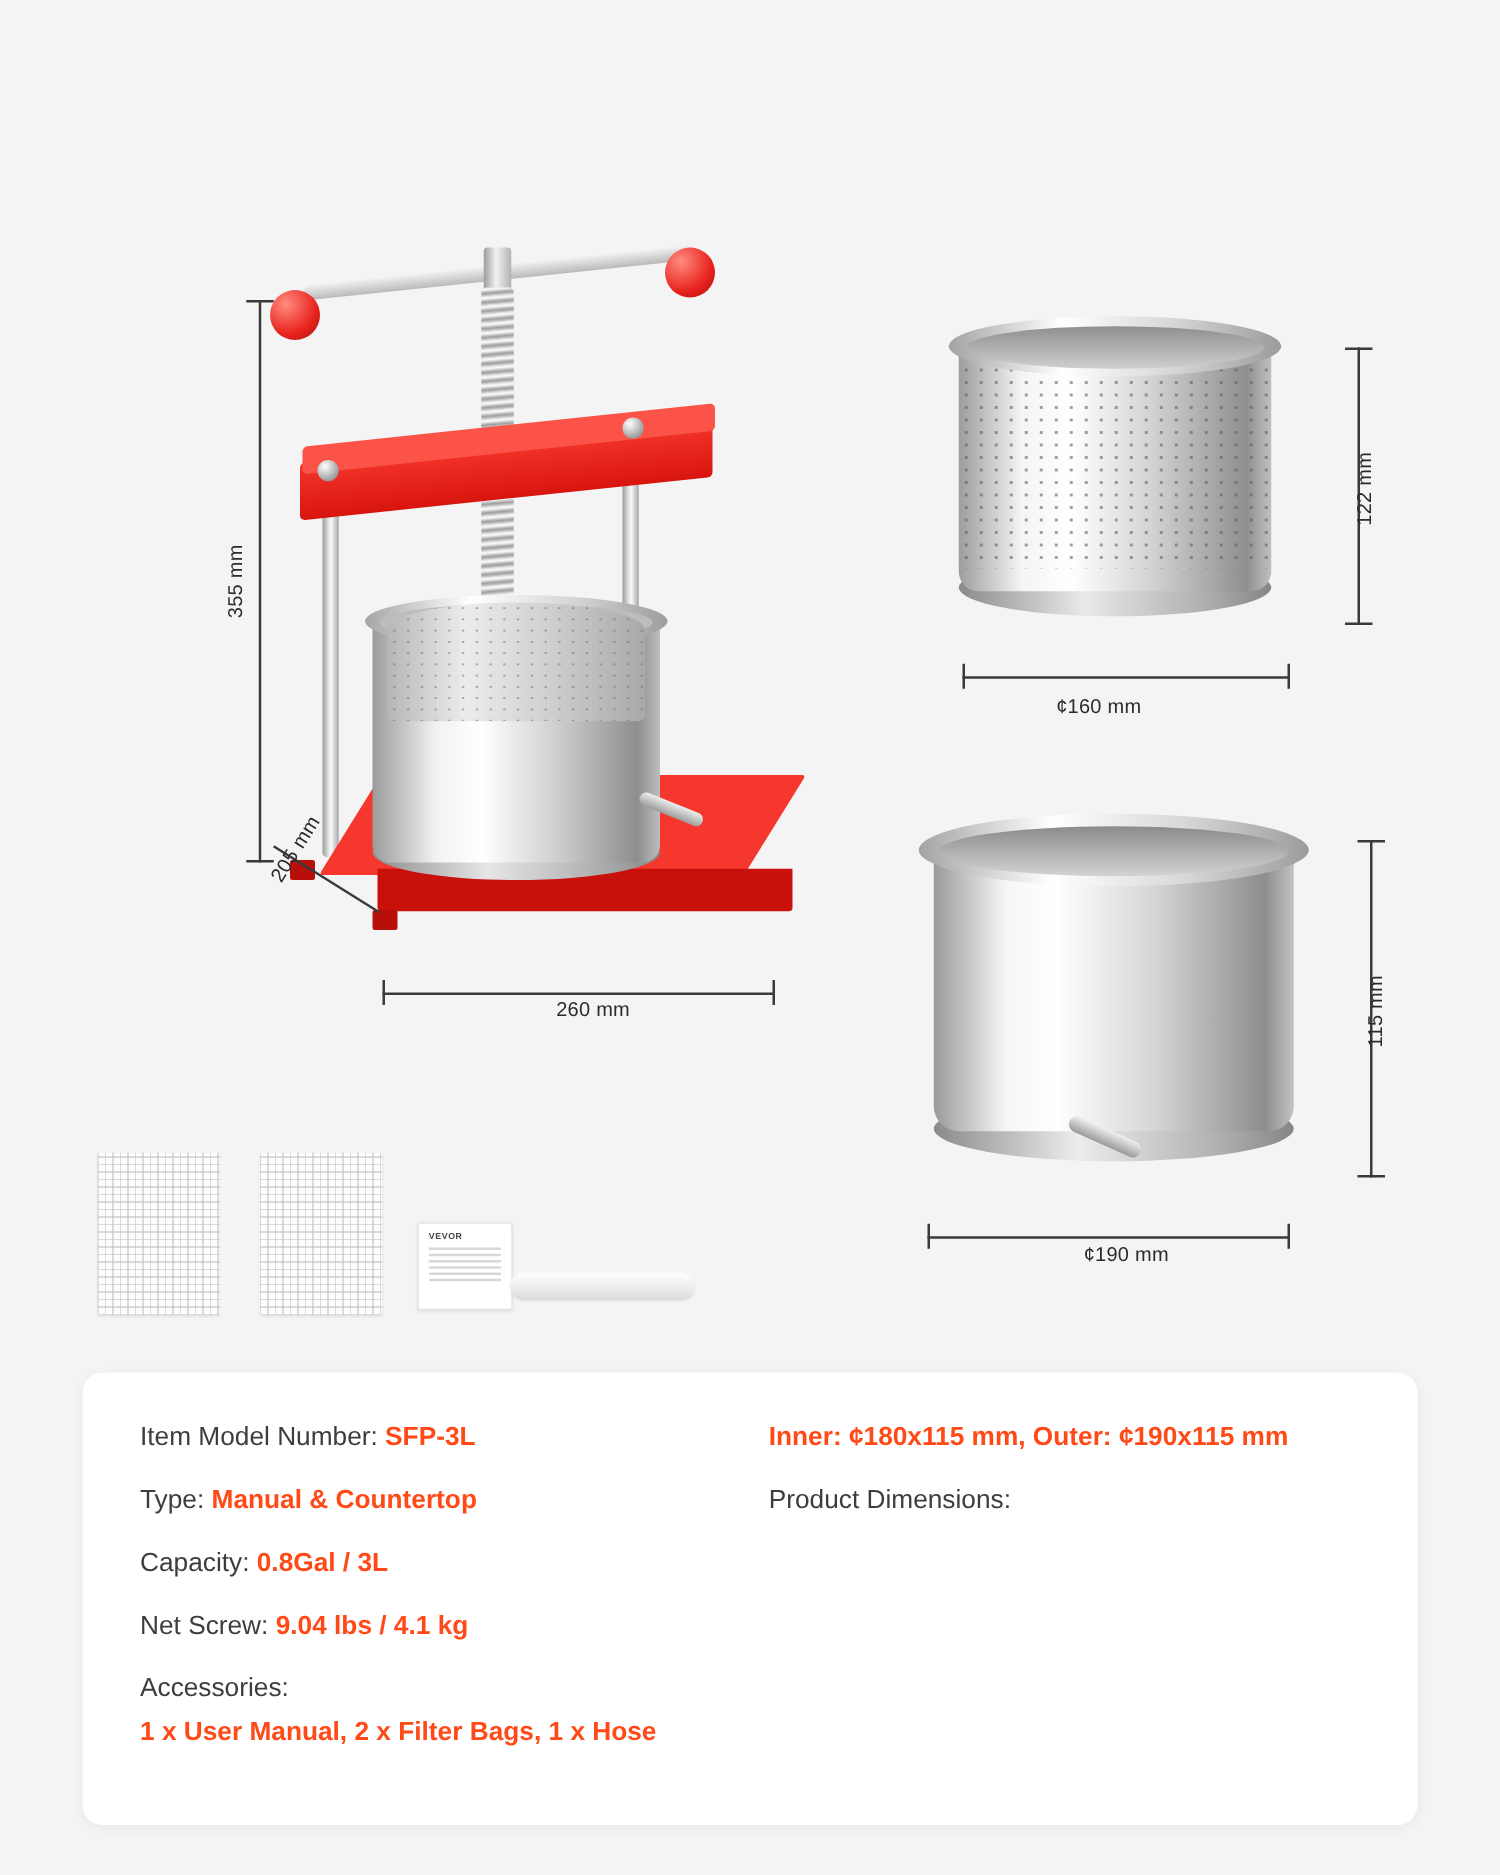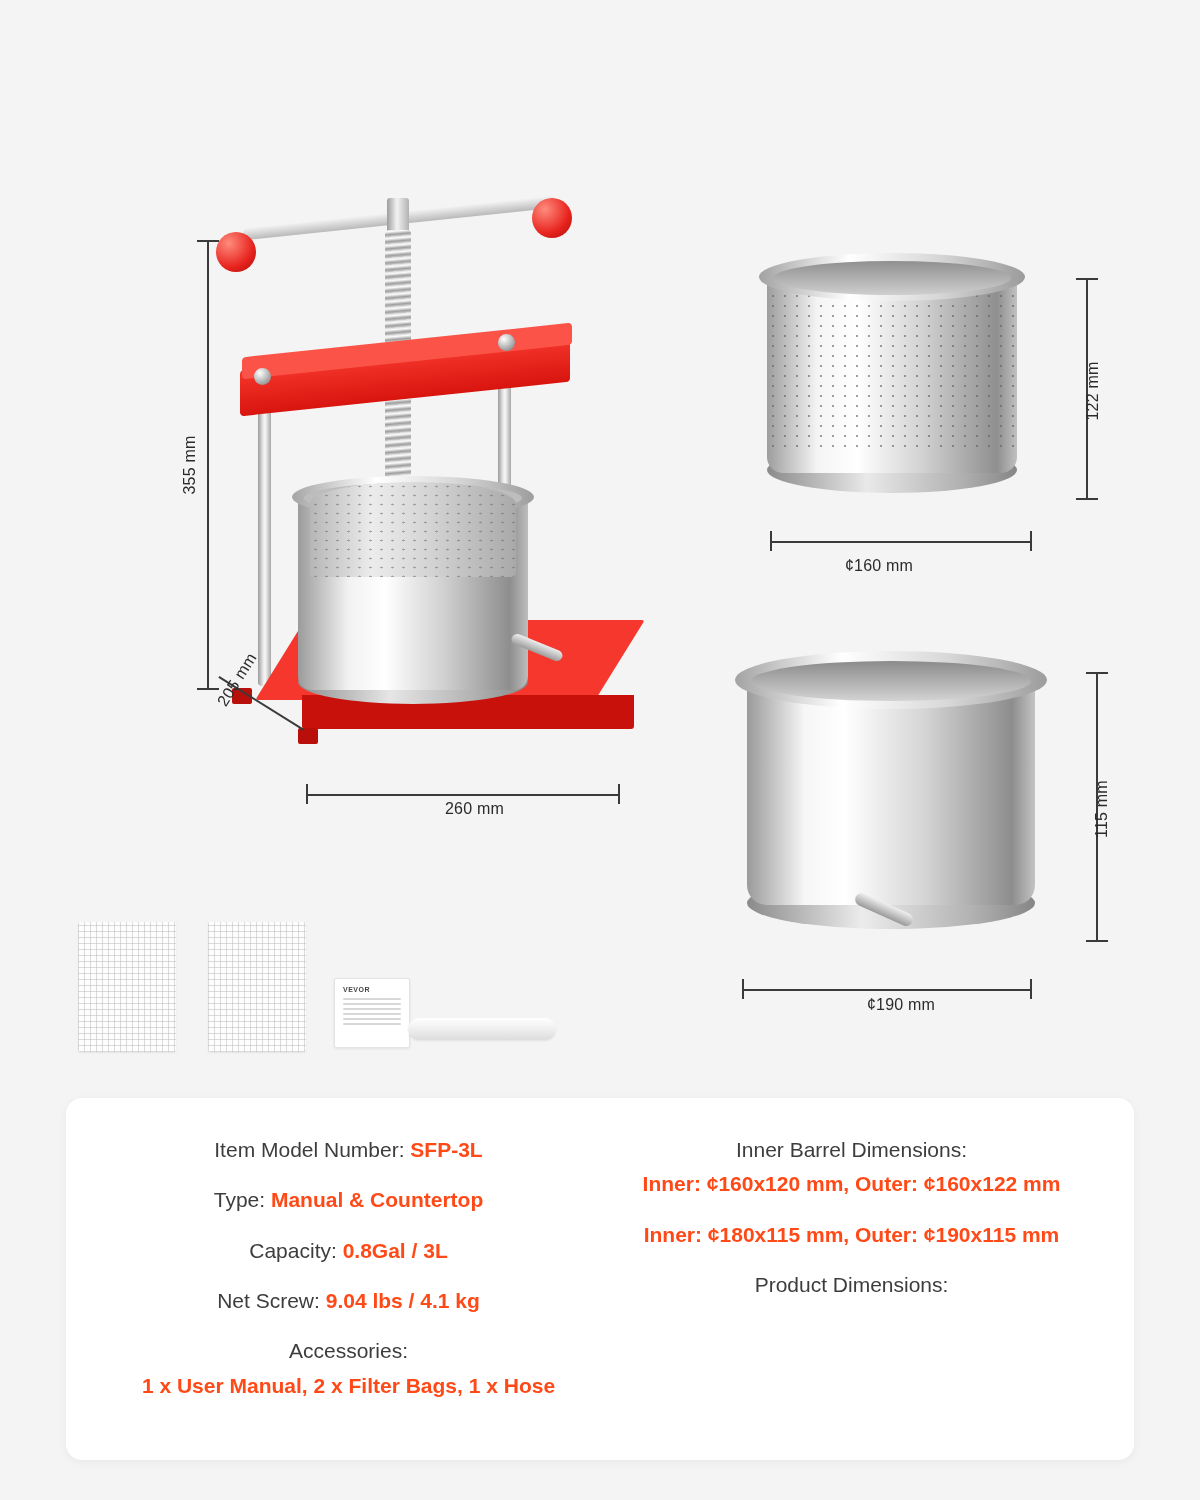--- a/index.html
+++ b/index.html
@@ -207,21 +207,20 @@
     box-shadow:0 1px 2px rgba(0,0,0,.08);
   }
 
   
   .card {
     position:absolute; left:66px; top:1098px; width:1068px; height:362px;
     background:#fff; border-radius:16px;
     box-shadow:0 2px 10px rgba(0,0,0,.05);
     display:flex;
     padding:38px 46px;
-    text-align:center;
   }
   .col { flex:1; }
   .col.right { padding-left:30px; }
   .spec { margin-bottom:22px; font-size:21px; color:#3d3d3d; line-height:1.35; }
   .spec .val { color:#ff4a17; font-weight:bold; }
   .spec .lbl { color:#3d3d3d; }
   .spec.stacked .lbl { display:block; margin-bottom:6px; }
   .spec.stacked .val { display:block; }
 </style>
 </head>
@@ -351,24 +350,20 @@
 
       <div class="spec stacked">
         <span class="lbl">Accessories:</span>
         <span class="val">1 x User Manual, 2 x Filter Bags, 1 x Hose</span>
       </div>
 
     </div>
 
     <div class="col right">
 
-      <div class="spec stacked">
-        <span class="lbl">Inner Barrel Dimensions:</span>
-        <span class="val">Inner: ¢160x120 mm, Outer: ¢160x122 mm</span>
-      </div>
 
       <div class="spec stacked">
         <span class="val">Inner: ¢180x115 mm, Outer: ¢190x115 mm</span>
       </div>
 
       <div class="spec stacked">
         <span class="lbl">Product Dimensions:</span>
       </div>
 
     </div>

